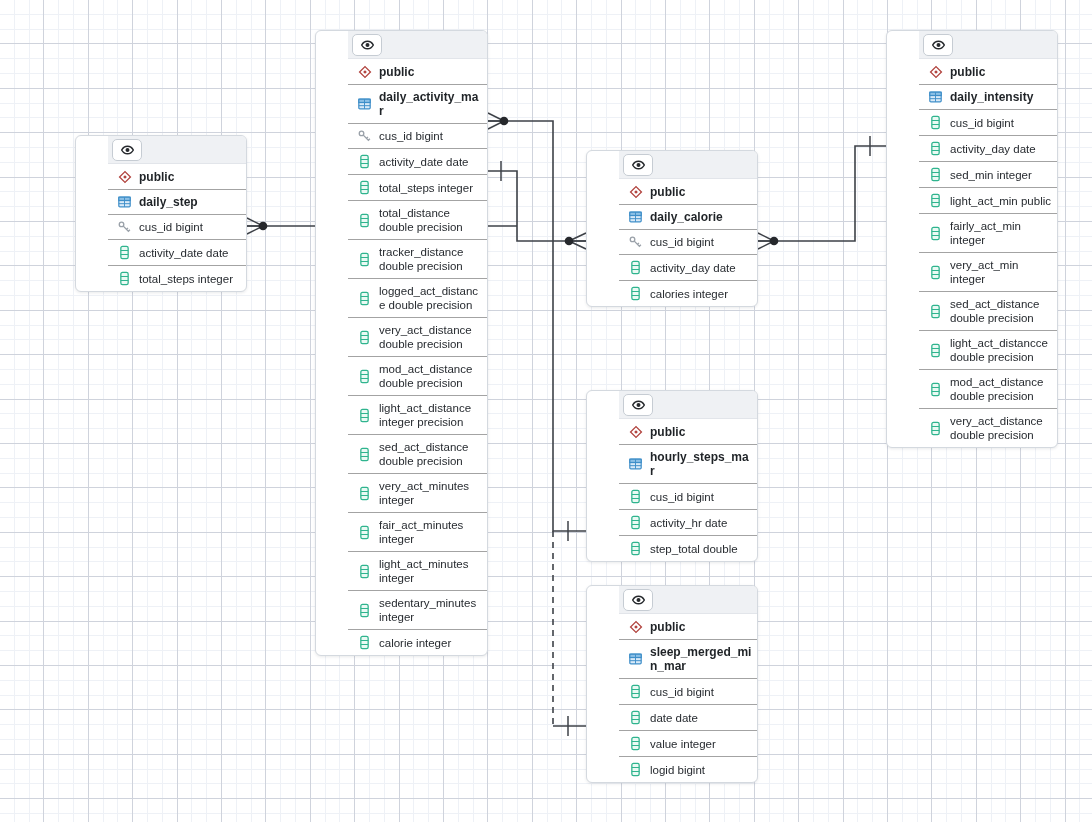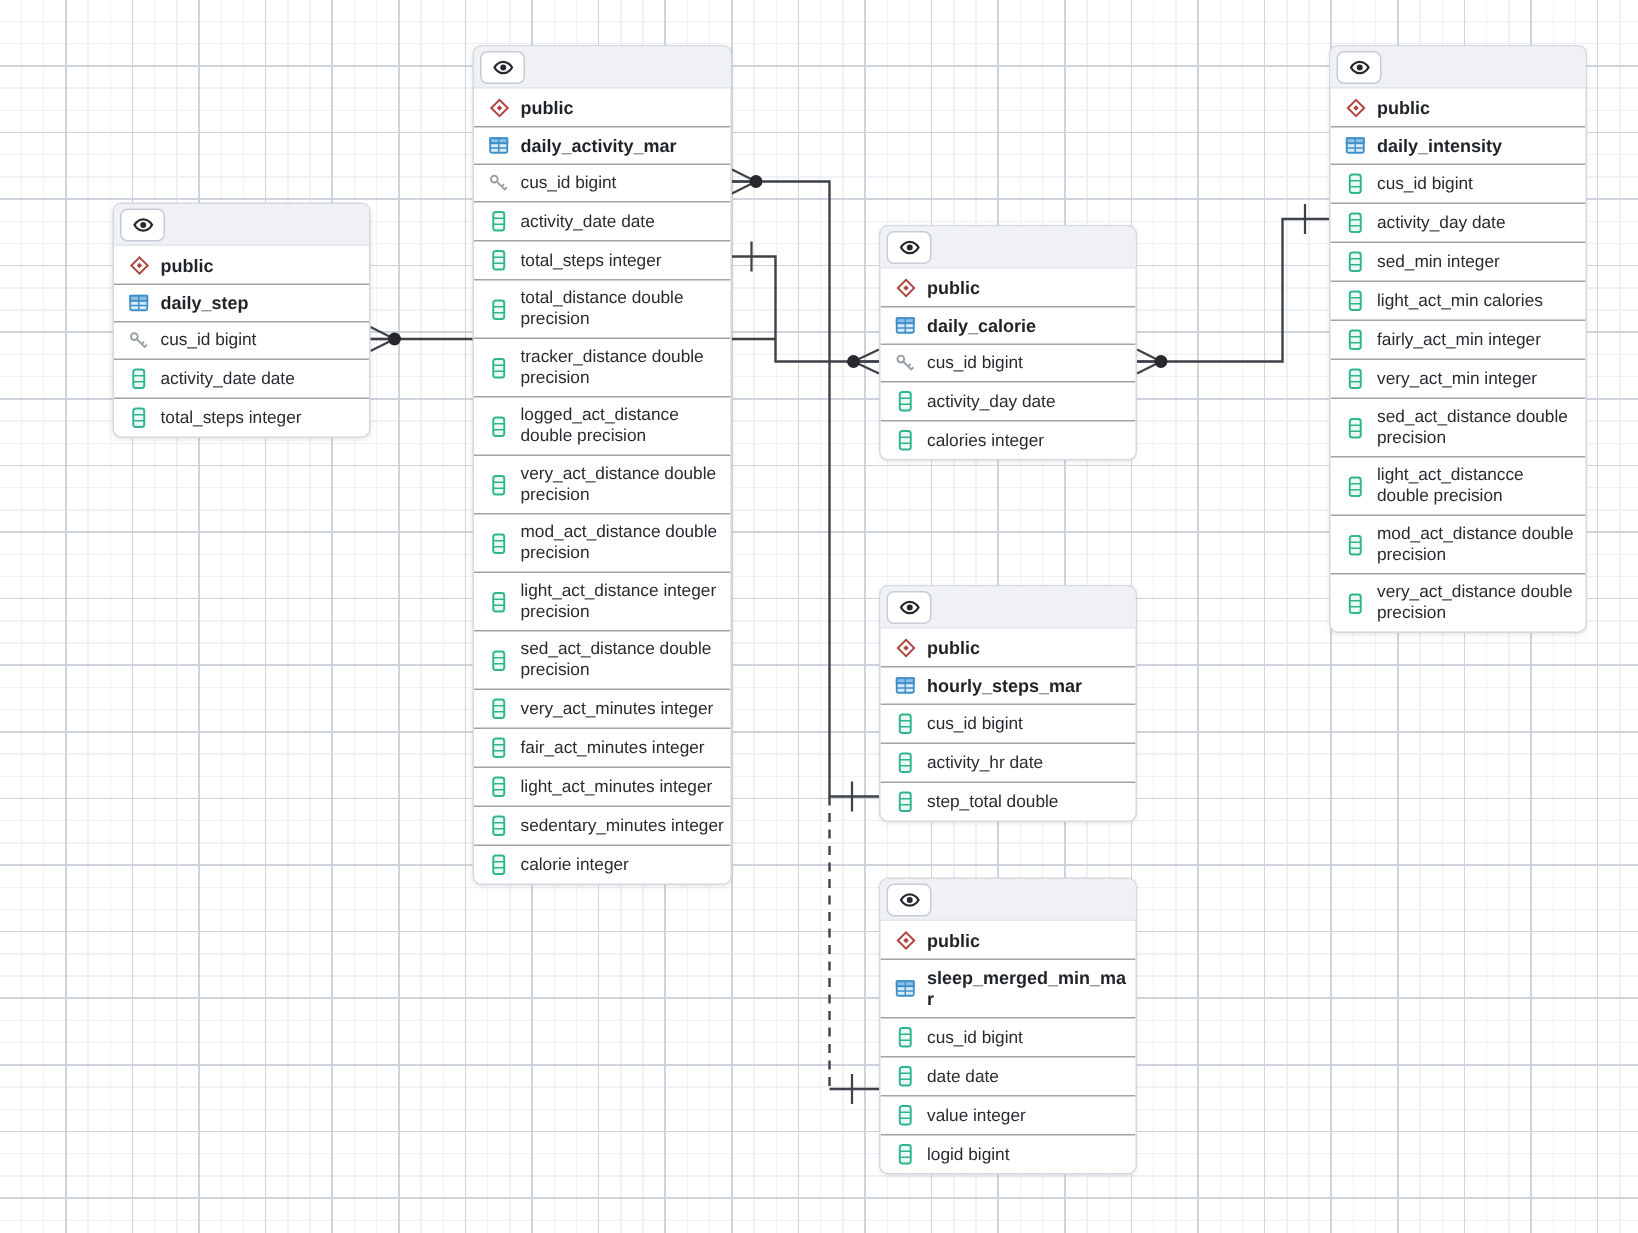--- a/index.html
+++ b/index.html
@@ -16,20 +16,21 @@
       repeating-linear-gradient(to right, transparent 0 13.8px, #eef1f6 13.8px 14.8px),
       repeating-linear-gradient(to bottom, transparent 0 13.8px, #eef1f6 13.8px 14.8px),
       #ffffff;
   }
   #connector-layer{position:absolute;left:0;top:0;z-index:1;}
   #tables-layer{position:absolute;left:0;top:0;width:100%;height:100%;z-index:2;pointer-events:none;}
   .t-card{
     position:absolute;background:#ffffff;border:1px solid #d4d9df;border-radius:6px;
     box-shadow:0 1px 3px rgba(40,50,60,.10);box-sizing:border-box;overflow:hidden;
     pointer-events:auto;
+    padding-left:32px;
   }
   .t-hdr{
     height:28px;background:#eff1f4;border-bottom:1px solid #e2e5ea;
     display:flex;align-items:center;padding-left:4px;box-sizing:border-box;
   }
   .eye-btn{
     width:30px;height:22px;background:#ffffff;border:1px solid #c6ccd3;border-radius:5px;
     display:flex;align-items:center;justify-content:center;cursor:pointer;padding:0;
   }
   .t-row{
@@ -552,21 +553,21 @@
           </span>
           <span class="t-txt">sed_min integer</span>
         </div>
         <div class="t-row">
           <span class="t-ico">
             <svg width="11" height="15" viewBox="0 0 12 16">
       <rect x="2" y="1.3" width="8" height="13.4" rx="1.8" fill="#eafaf4" stroke="#2fb48e" stroke-width="1.4"></rect>
       <path d="M2 5.8h8M2 10.2h8" stroke="#2fb48e" stroke-width="1.2"></path>
             </svg>
           </span>
-          <span class="t-txt">light_act_min calories</span>
+          <span class="t-txt">light_act_min public</span>
         </div>
         <div class="t-row">
           <span class="t-ico">
             <svg width="11" height="15" viewBox="0 0 12 16">
       <rect x="2" y="1.3" width="8" height="13.4" rx="1.8" fill="#eafaf4" stroke="#2fb48e" stroke-width="1.4"></rect>
       <path d="M2 5.8h8M2 10.2h8" stroke="#2fb48e" stroke-width="1.2"></path>
             </svg>
           </span>
           <span class="t-txt">fairly_act_min integer</span>
         </div>

